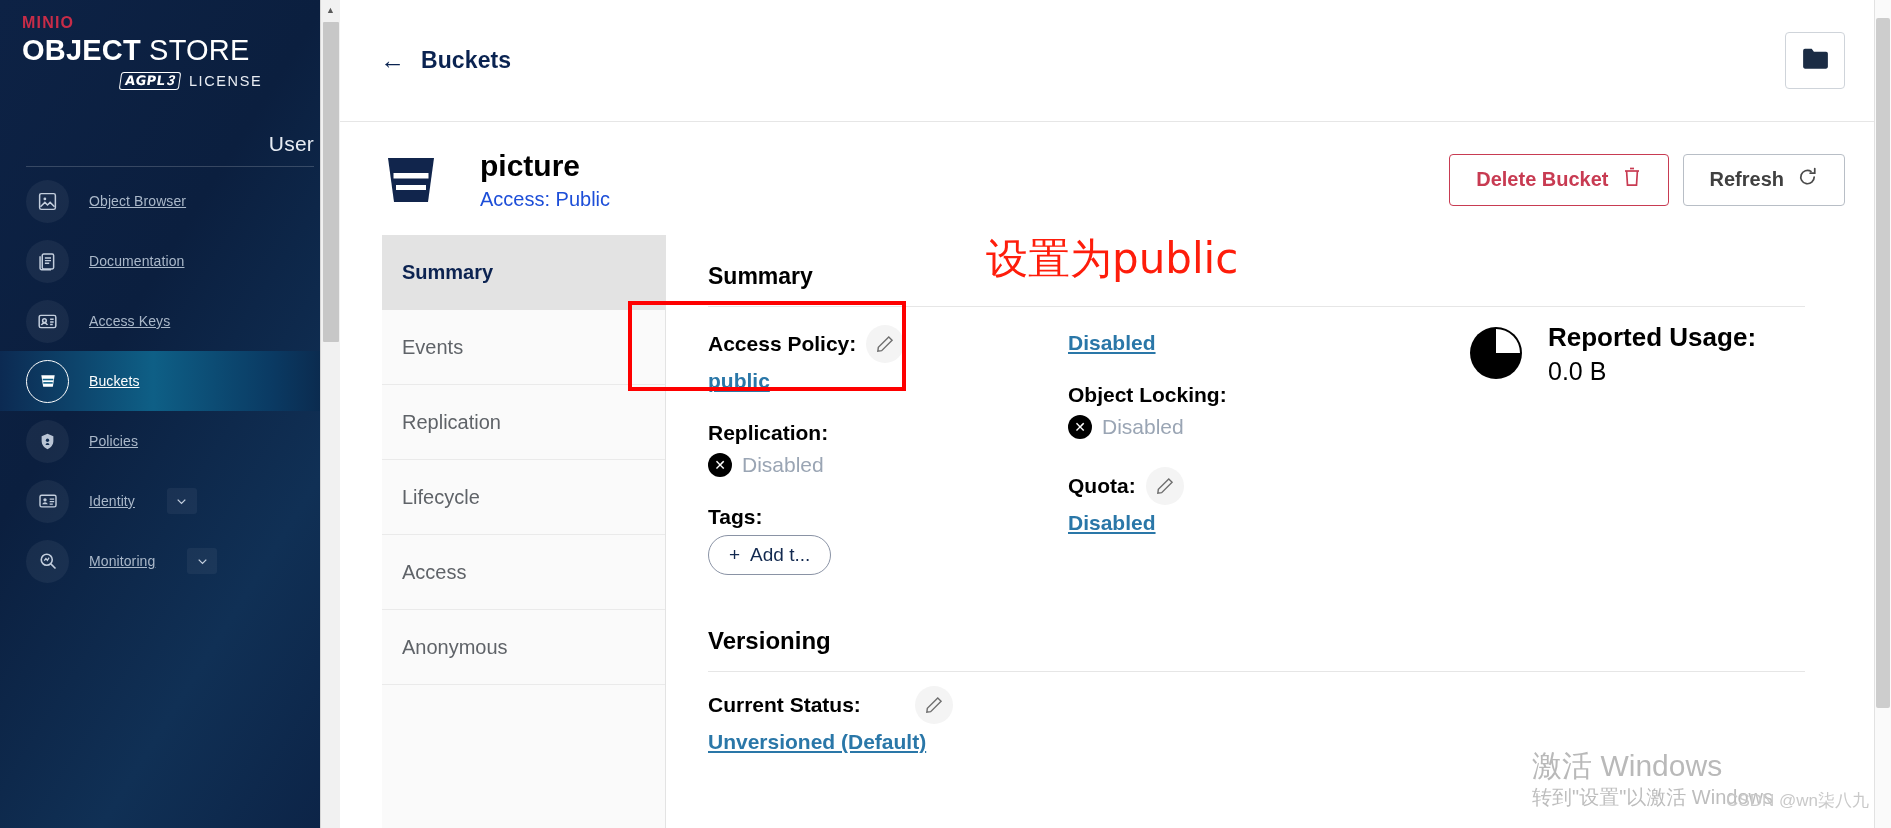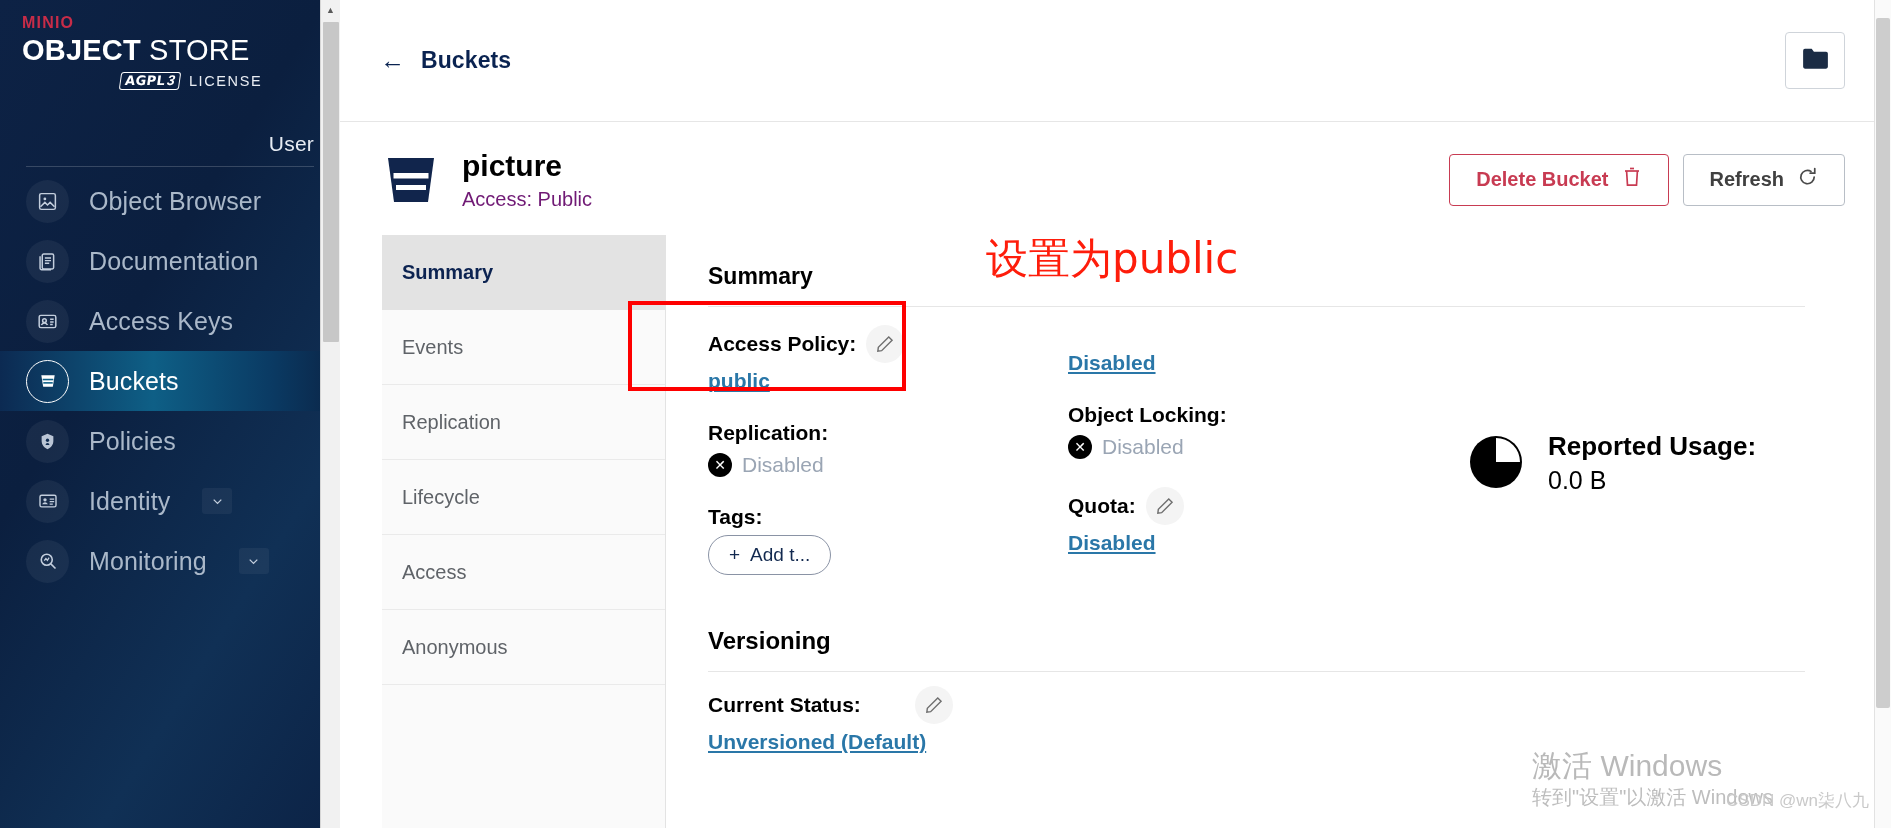--- a/index.html
+++ b/index.html
@@ -62,21 +62,21 @@
   .nav-icon {
     width: 43px; height: 43px; border-radius: 50%;
     background: rgba(255,255,255,0.055);
     display: flex; align-items: center; justify-content: center;
     flex: 0 0 43px;
   }
   .nav-item.active .nav-icon {
     background: transparent; border: 1.6px solid #fff;
   }
   .nav-label {
-    color: #aab8c9; font-size: 25px; font-weight: 400; letter-spacing: .1px;
+    color: #aab8c9; font-size: 14px; font-weight: 400; letter-spacing: .1px; text-decoration: underline;
   }
   .nav-item.active .nav-label { color: #fff; font-weight: 500; }
   .nav-caret {
     width: 30px; height: 26px; border-radius: 3px;
     background: rgba(255,255,255,0.05);
     display: flex; align-items: center; justify-content: center;
     margin-left: 12px;
   }
 
   
@@ -109,24 +109,24 @@
   .folder-btn {
     width: 60px; height: 57px; border: 1px solid #cfd4da; border-radius: 4px;
     background: #fff; display: flex; align-items: center; justify-content: center;
     cursor: pointer;
   }
 
   .bucket-head {
     display: flex; align-items: center; justify-content: space-between;
     padding: 26px 46px 0 42px;
   }
-  .bucket-left { display: flex; align-items: center; gap: 22px; }
+  .bucket-left { display: flex; align-items: center; gap: 40px; }
   .bucket-icon-wrap { width: 58px; height: 62px; display: flex; align-items: center; }
   .bucket-name { font-size: 30px; font-weight: 700; color: #000; line-height: 36px; }
-  .bucket-access { font-size: 20px; font-weight: 400; color: #701a75; margin-top: 4px; }
+  .bucket-access { font-size: 20px; font-weight: 400; color: #1d4ed8; margin-top: 4px; }
   .head-actions { display: flex; gap: 14px; font-weight: bold; }
   .btn {
     height: 52px; border-radius: 4px; background: #fff;
     display: flex; align-items: center; justify-content: center; gap: 13px;
     padding: 0 26px; cursor: pointer; font-size: 20px;
   }
   .btn-danger { border: 1px solid #c83b52; color: #c83b52; min-width: 212px; }
   .btn-plain  { border: 1px solid #b8bec6; color: #404040; min-width: 158px; }
 
   
@@ -141,21 +141,21 @@
     border-bottom: 1px solid #eaeaea; cursor: pointer;
   }
   .tab.active {
     background: #e3e3e3; color: #0c2351; font-weight: 700; border-bottom-color: #e3e3e3;
   }
 
   .tabpanel { flex: 1; padding: 28px 40px 0 42px; position: relative; }
   .section-title { font-size: 23px; font-weight: 700; color: #000; }
   .hr { height: 1px; background: #e6e6e6; margin: 16px 0 0 0; }
 
-  .grid3 { display: flex; align-items: center; }
+  .grid3 { display: flex; }
   .col { padding-top: 18px; }
   .col-a { width: 360px; }
   .col-b { width: 400px; }
   .col-c { flex: 1; display: flex; gap: 24px; padding-top: 14px; }
 
   .field { margin-bottom: 28px; }
   .field-label-row { display: flex; align-items: center; gap: 10px; }
   .field-label { font-size: 21px; font-weight: 700; color: #000; }
   .edit-circle {
     width: 38px; height: 38px; border-radius: 50%; background: #f4f4f4;

